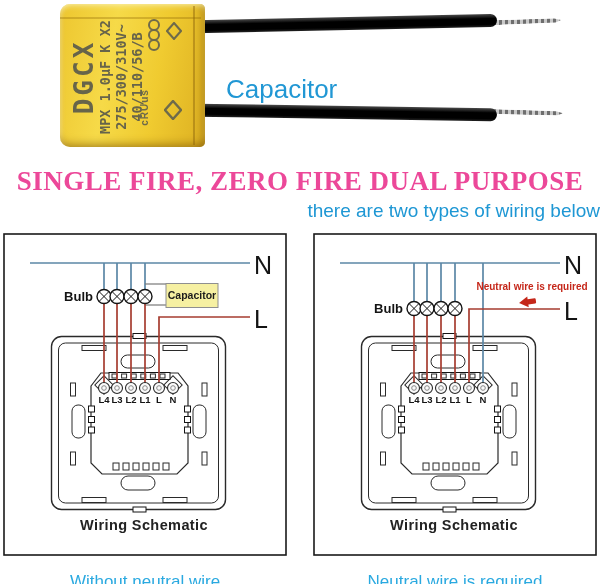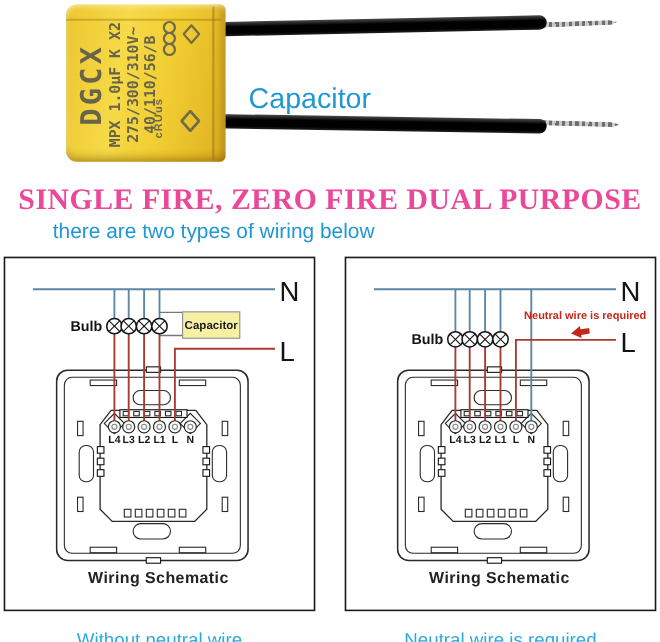--- a/index.html
+++ b/index.html
@@ -45,21 +45,21 @@
   .mark-diamond2  { left:104px; top:96px; }
   .cap-ul { position:absolute; left:66px; top:98px; transform:rotate(-90deg);
             font-size:10px; font-weight:bold; color:#6e6a4b; letter-spacing:1px; }
   .cap-label { position:absolute; left:226px; top:74px; z-index:3;
                font-size:26px; color:#2197d4; }
 
   
   .title { margin:14px 0 0; text-align:center;
            font-family:"Liberation Serif", serif; font-weight:bold; font-size:27px;
            letter-spacing:.5px; color:#ec4899; }
-  .subtitle { text-align:left; font-size:19px; color:#1e97d4; margin-top:3px;padding-left:48px; }
+  .subtitle { text-align:right; font-size:19px; color:#1e97d4; margin-top:3px;padding-left:48px; }
 
   
   .diagrams { display:flex; justify-content:space-between; padding:0 3px; margin-top:11px; }
   figure.diagram { margin:0; width:284px; }
   .diagram svg { display:block; }
   .caption { text-align:center; font-size:17px; color:#2aa9e0; margin-top:16px; }
 
   
   .wn { stroke:#5b87a6; stroke-width:1.7; fill:none; }
   .wl { stroke:#a63c30; stroke-width:1.7; fill:none; }

